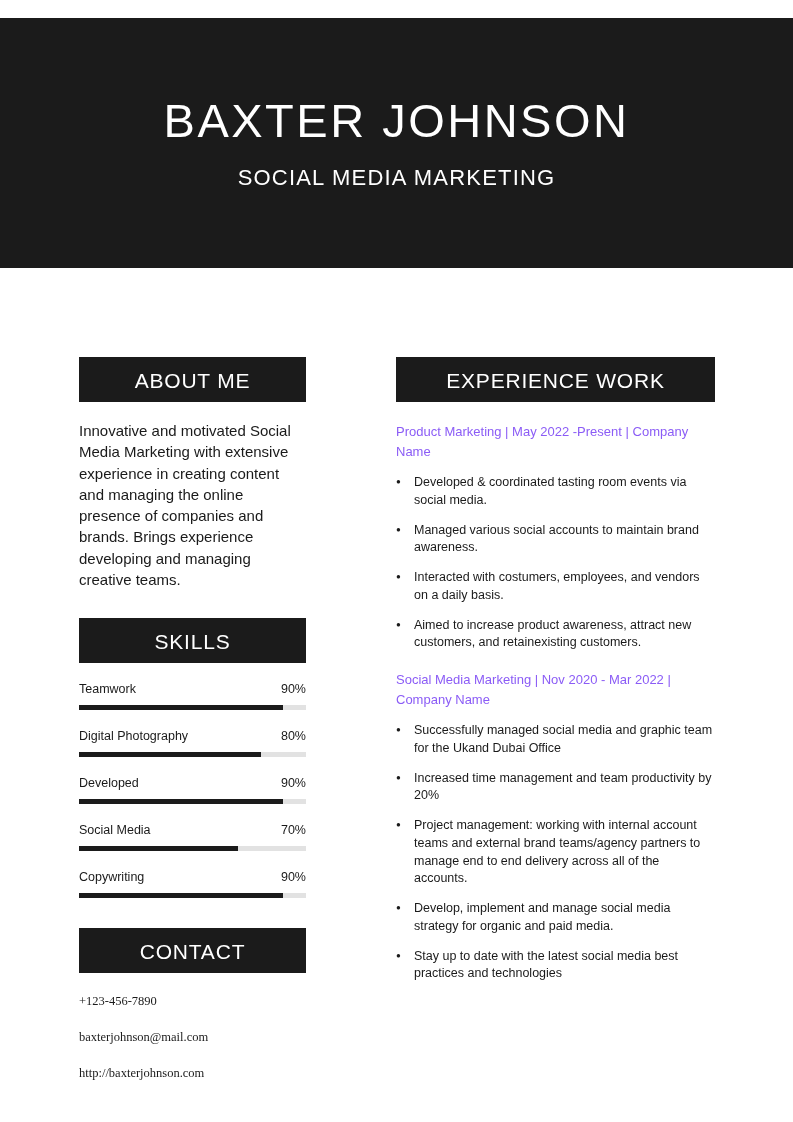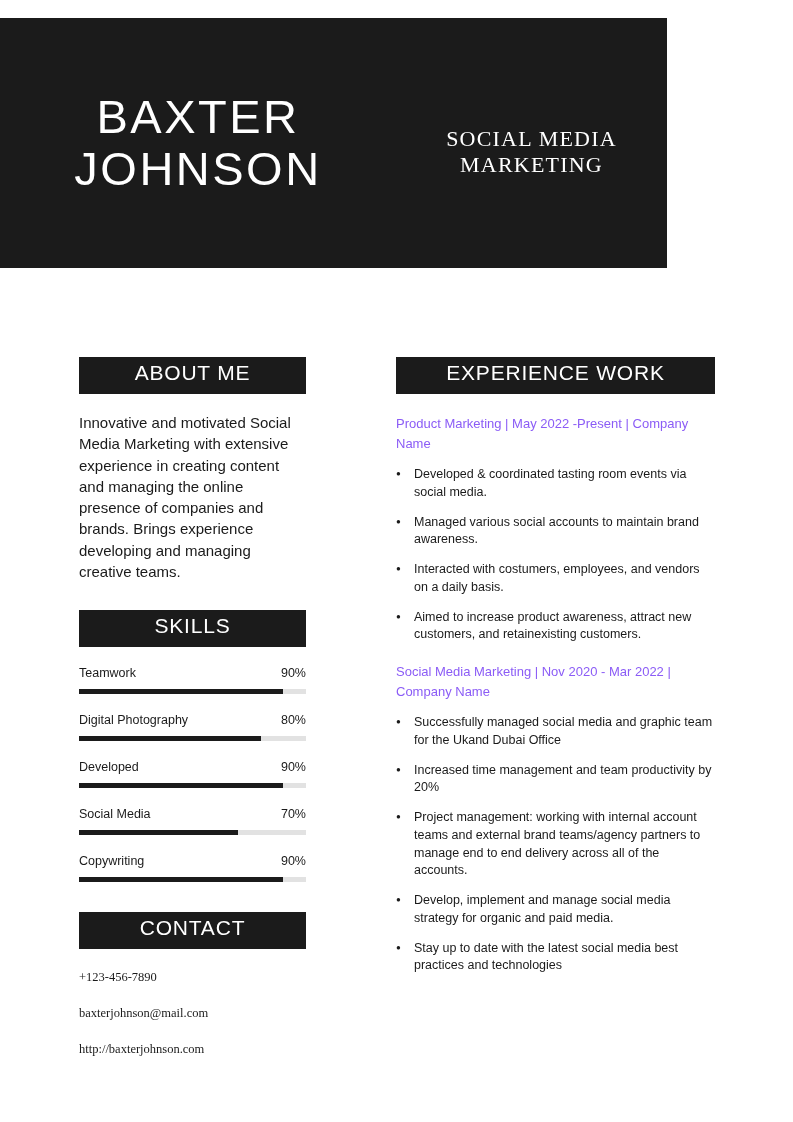--- a/index.html
+++ b/index.html
@@ -16,43 +16,43 @@
     height: 1122px;
     background: #ffffff;
     overflow: hidden;
   }
 
   
   .header {
     position: absolute;
     left: 0;
     top: 18px;
-    width: 667px;
+    width: 793px;
     height: 250px;
     background: #1b1b1b;
     display: flex;
+    flex-direction: column;
     align-items: center;
     justify-content: center;
   }
   .header-name {
     color: #ffffff;
     font-size: 47px;
     letter-spacing: 2.5px;
     font-weight: 400;
     line-height: 1.1;
     text-align: center;
   }
   .header-role {
     color: #ffffff;
     font-size: 22px;
     letter-spacing: 1.2px;
     font-weight: 400;
     margin-top: 18px;
     text-align: center;
-    font-family: Liberation Serif, serif;
   }
 
   
   .left-col {
     position: absolute;
     left: 79px;
     top: 357px;
     width: 227px;
   }
   .right-col {
@@ -62,21 +62,21 @@
     width: 319px;
   }
 
   
   .section-bar {
     background: #1b1b1b;
     color: #ffffff;
     text-align: center;
     font-size: 21px;
     letter-spacing: 0.8px;
-    padding: 4px 0 9px;
+    padding: 12px 0 9px;
     width: 100%;
   }
   .section-bar.wide {
     font-size: 21px;
   }
 
   
   .about-text {
     font-size: 15px;
     line-height: 1.42;

